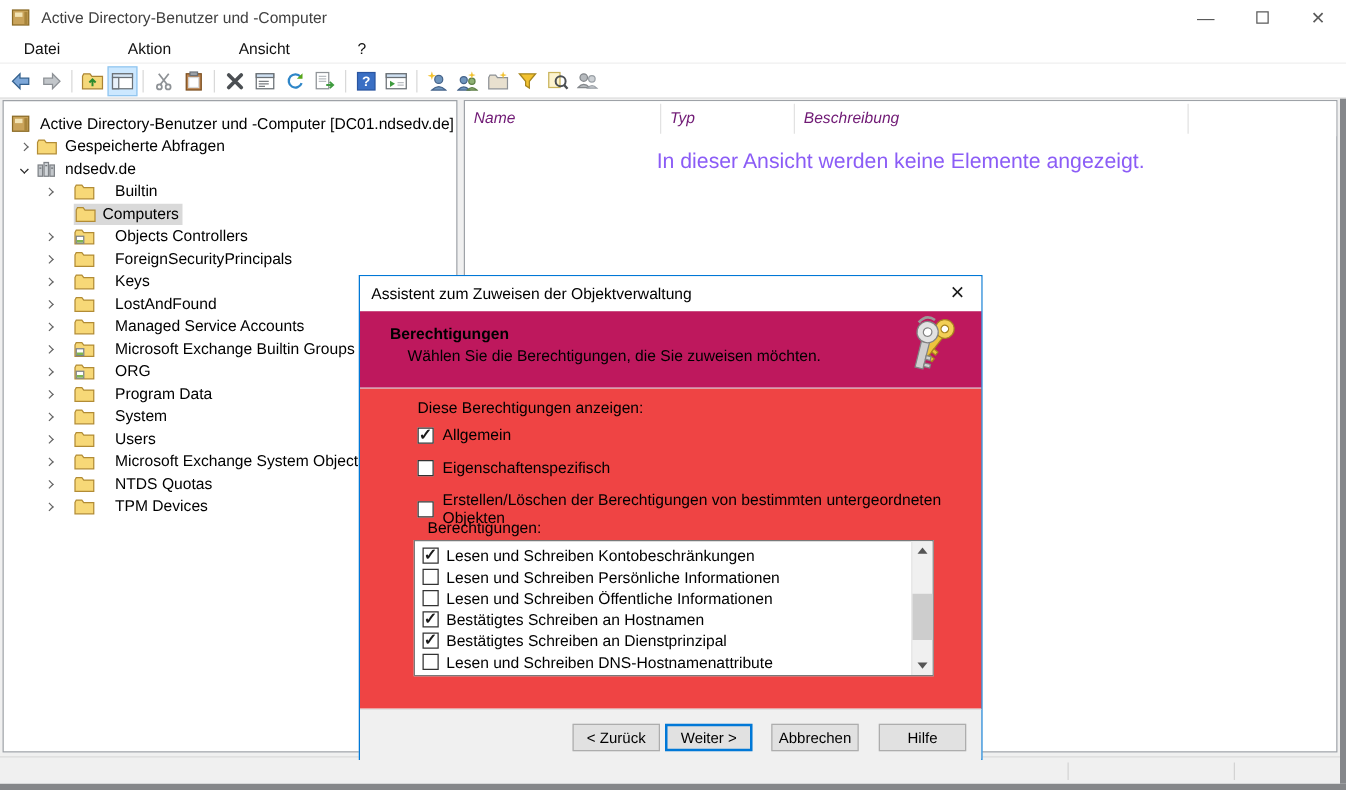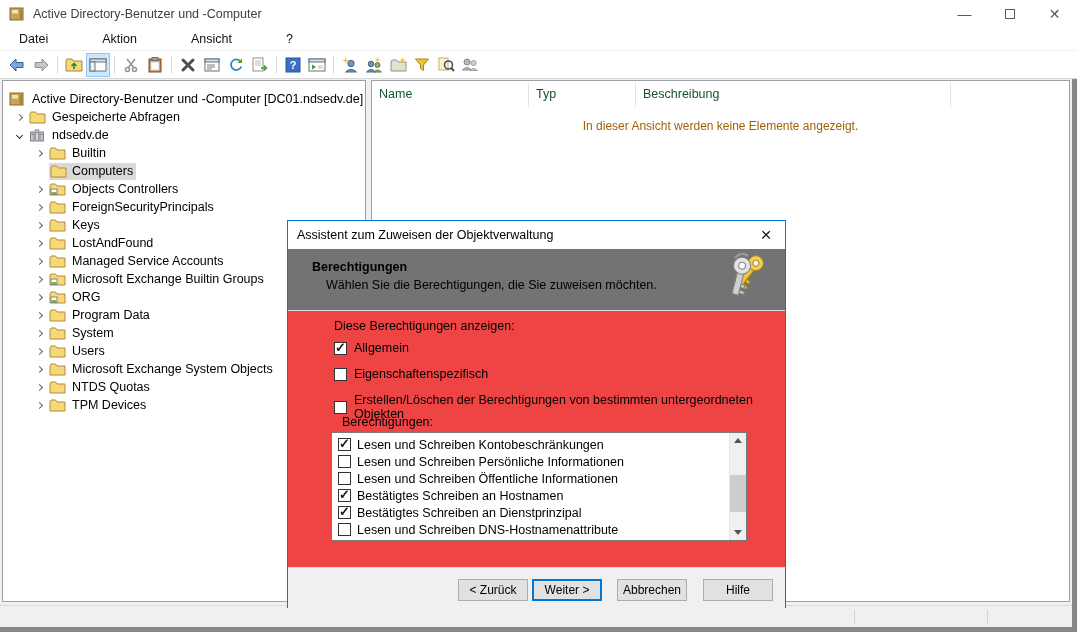--- a/index.html
+++ b/index.html
@@ -27,38 +27,38 @@
   
   .main { position:absolute; left:0; top:79px; width:1072px; height:526px; background:#f0f0f0; }
   .tree-panel { position:absolute; left:2px; top:1px; width:364px; height:522px; background:#fff; border:1px solid #9ea2a7; overflow:hidden; padding-top:9px; }
   .right-panel { position:absolute; left:371px; top:1px; width:699px; height:522px; background:#fff; border:1px solid #9ea2a7; }
   .edge-right { position:absolute; left:1072px; top:79px; width:5px; height:548px; background:#85878a; }
   .edge-bottom { position:absolute; left:0; top:627px; width:1077px; height:5px; background:#85878a; }
   
   .trow { height:18px; display:flex; align-items:center; white-space:nowrap; font-size:12.5px; }
   .trow.lvl0 { padding-left:6px; }
   .trow.lvl1 { padding-left:6px; }
-  .trow.lvl2 { padding-left:26px; }
+  .trow.lvl2 { padding-left:26px;gap:10px; }
   .chevbox { width:20px; height:18px; display:inline-flex; align-items:center; justify-content:center; flex:0 0 20px; }
   .chev { width:5px; height:5px; border-right:1px solid #646464; border-bottom:1px solid #646464; }
   .chev.right { transform:rotate(-45deg); }
   .chev.down  { transform:rotate(45deg); border-color:#2b2b2b; }
   .tcontent { display:inline-flex; align-items:center; padding:1px 3px 1px 1px; }
   .tcontent.selected { background:#d9d9d9; }
   .ticon { width:17px; height:15px; margin-right:5px; flex:0 0 17px; display:inline-flex; }
   
   .col-header { position:absolute; left:0; top:0; width:100%; height:28px; background:#fff; }
-  .col-label { position:absolute; top:6px; font-size:12.5px; color:#14532d; }
+  .col-label { position:absolute; top:6px; font-size:12.5px; color:#701a75;font-style:italic; }
   .col-div { position:absolute; top:2px; width:1px; height:24px; background:#e2e2e2; }
-  .empty-msg { position:absolute; left:0; top:38px; width:100%; text-align:center; font-size:12px; color:#a16207; }
+  .empty-msg { position:absolute; left:0; top:38px; width:100%; text-align:center; font-size:17px; color:#8b5cf6; }
   
   .dialog { position:absolute; left:287px; top:141px; width:499px; height:388px; background:#f0f0f0; border:1px solid #0078d7; z-index:10; }
   .dlg-title { position:absolute; left:0; top:0; width:100%; height:28px; background:#fff; line-height:28px; padding-left:9px; font-size:12.5px; }
   .dlg-close { position:absolute; right:4px; top:0; width:30px; height:28px; display:flex; align-items:center; justify-content:center; font-size:19px; color:#1a1a1a; }
-  .dlg-header { position:absolute; left:0; top:28px; width:100%; height:62px; background:#737373; border-bottom:1px solid #dfdfdf; }
+  .dlg-header { position:absolute; left:0; top:28px; width:100%; height:62px; background:#be185d; border-bottom:1px solid #dfdfdf; }
   .dlg-heading { position:absolute; left:24px; top:11px; font-weight:bold; font-size:12.5px; }
   .dlg-subheading { position:absolute; left:38px; top:29px; font-size:12.5px; }
   .dlg-keys { position:absolute; right:14px; top:3px; }
   .dlg-body { position:absolute; left:0; top:90px; width:100%; height:256px; background:#ef4444; }
   .show-label { position:absolute; left:46px; top:8px; }
   .cbrow { position:absolute; left:46px; display:flex; align-items:center; }
   .cb { width:13px; height:13px; background:#fff; border:1px solid #333; position:relative; flex:0 0 13px; }
   .cb.checked::after { content:"✓"; position:absolute; left:0px; top:-3px; font-size:13px; font-weight:bold; color:#1b1b1b; }
   .cbrow .cblabel { margin-left:7px; }
   .list-label { position:absolute; left:54px; top:104px;text-align:right; }

